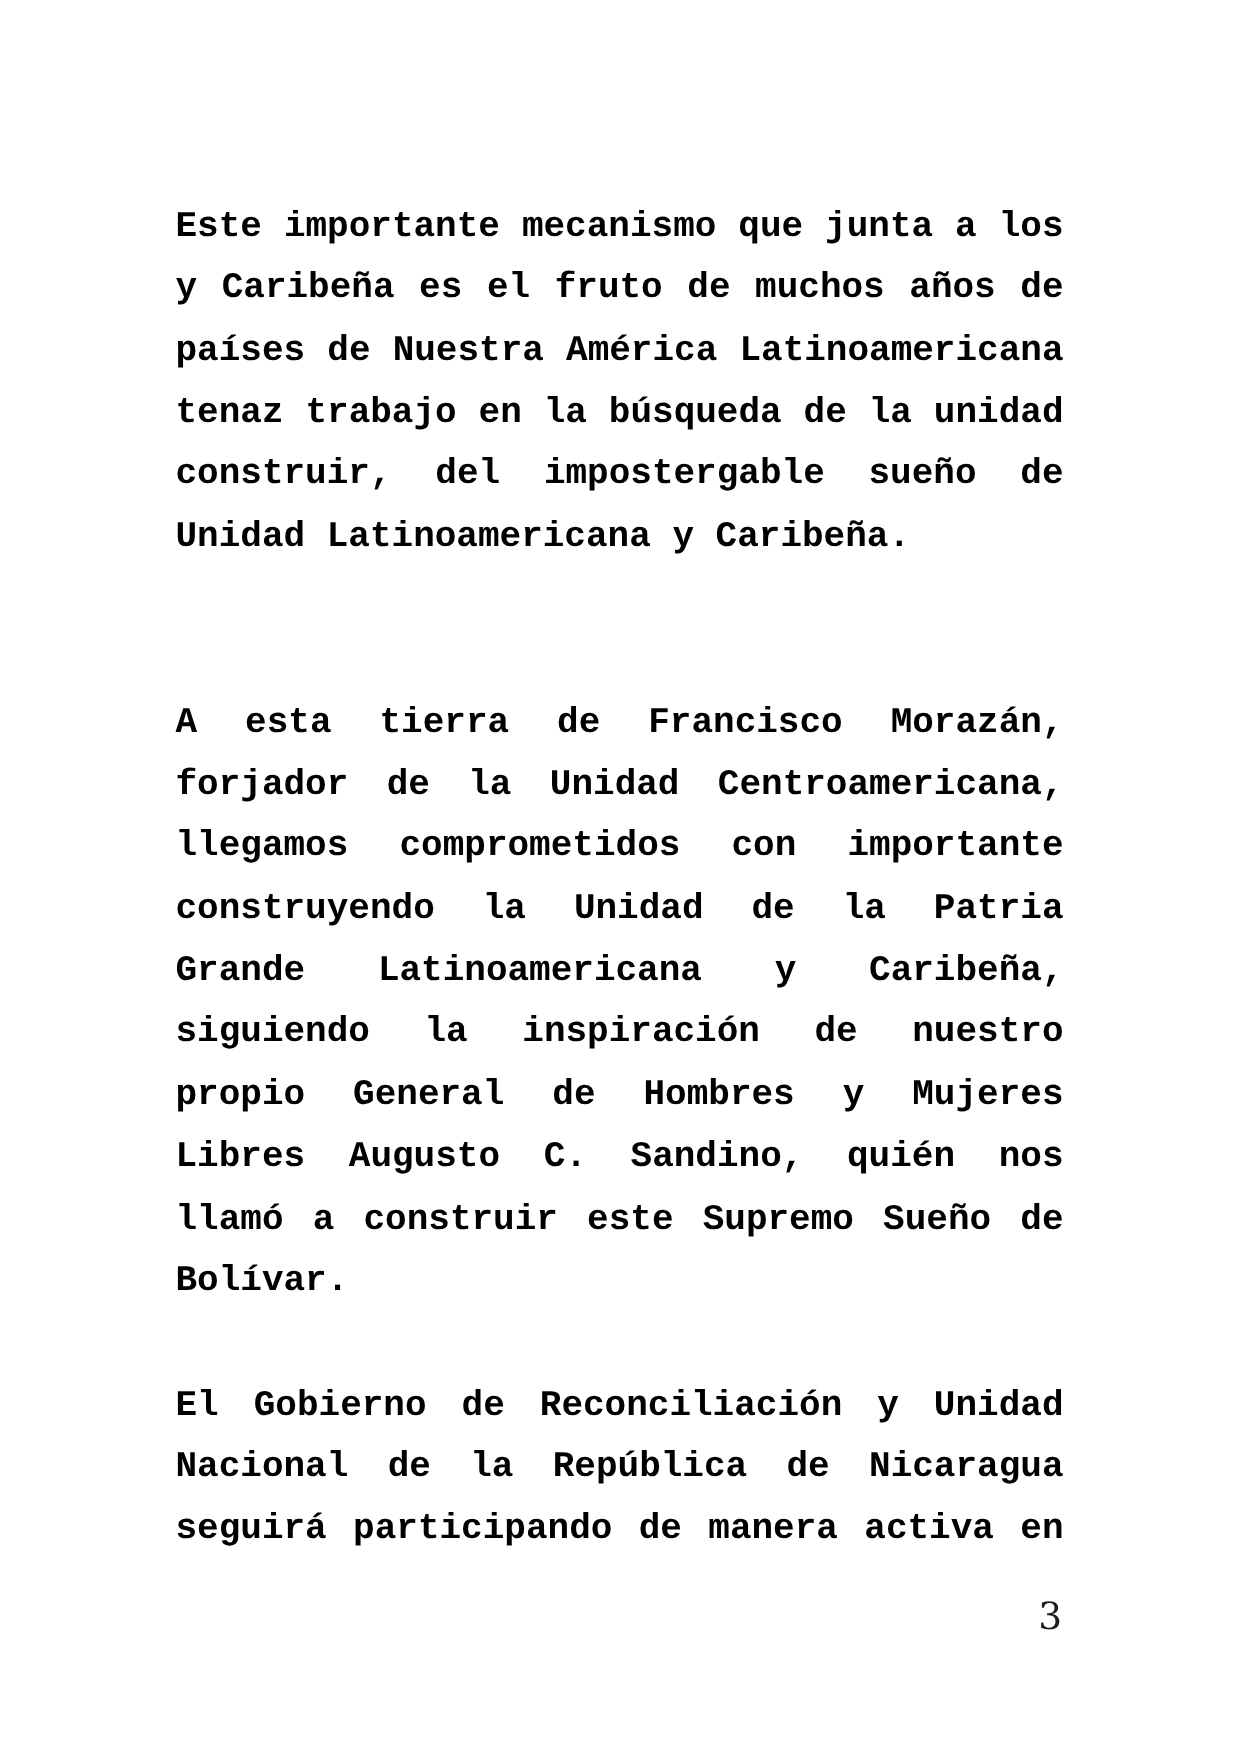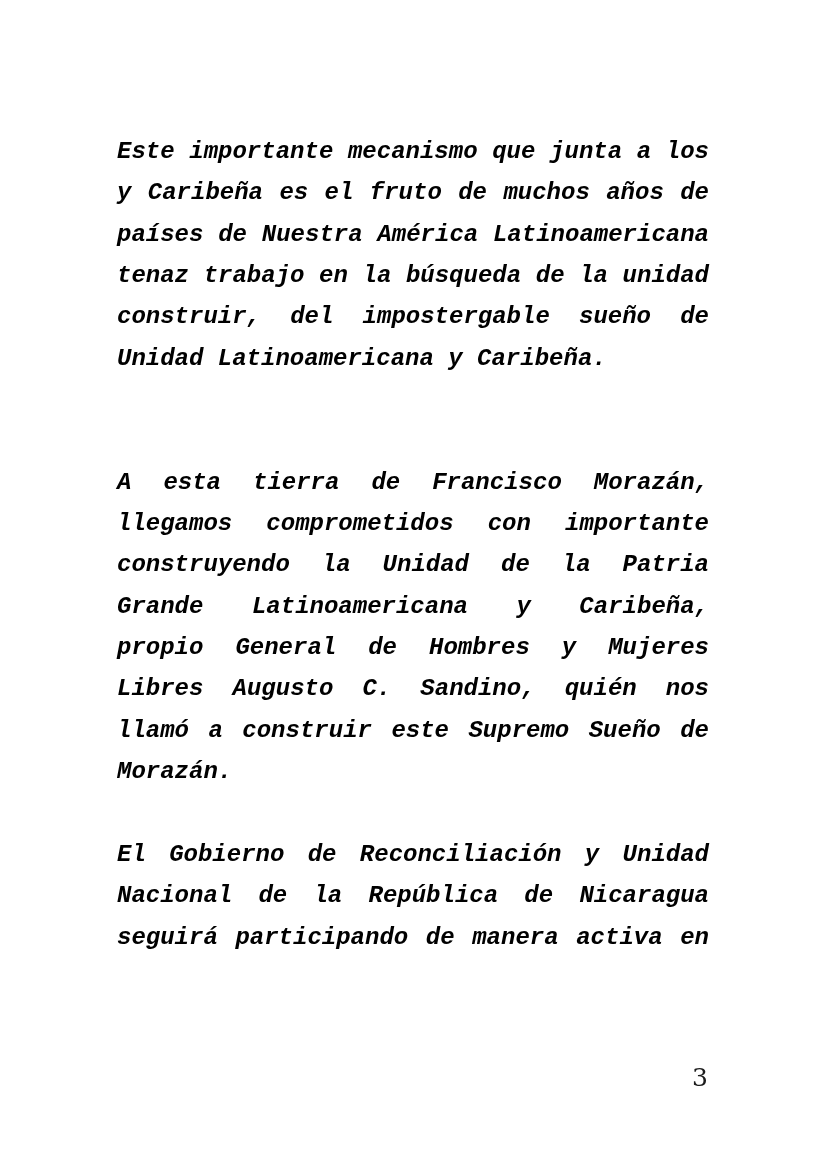--- a/index.html
+++ b/index.html
@@ -15,21 +15,20 @@
     overflow: hidden;
   }
   .textblock {
     position: absolute;
     left: 117px; top: 131px;
     width: 592px;
     color: #000000;
     font-size: 24px;
     font-weight: 700;
     line-height: 41.35px;
-    font-style: italic;
   }
   .paragraph { margin: 0; }
   .line {
     text-align: justify;
     text-align-last: justify;
     white-space: normal;
   }
   .line.last { text-align-last: left; }
   .gap-1 { height: 41.35px; }
   .gap-2 { height: 82.7px; }
@@ -54,27 +53,29 @@
       <div class="line">países de Nuestra América Latinoamericana</div>
       <div class="line">tenaz trabajo en la búsqueda de la unidad</div>
       <div class="line">construir, del impostergable sueño de</div>
       <div class="line last">Unidad Latinoamericana y Caribeña.</div>
     </div>
 
     <div class="gap-2"></div>
 
     <div class="paragraph">
       <div class="line">A esta tierra de Francisco Morazán,</div>
+      <div class="line">forjador de la Unidad Centroamericana,</div>
       <div class="line">llegamos comprometidos con importante</div>
       <div class="line">construyendo la Unidad de la Patria</div>
       <div class="line">Grande Latinoamericana y Caribeña,</div>
+      <div class="line">siguiendo la inspiración de nuestro</div>
       <div class="line">propio General de Hombres y Mujeres</div>
       <div class="line">Libres Augusto C. Sandino, quién nos</div>
       <div class="line">llamó a construir este Supremo Sueño de</div>
-      <div class="line last">Morazán.</div>
+      <div class="line last">Bolívar.</div>
     </div>
 
     <div class="gap-1"></div>
 
     <div class="paragraph">
       <div class="line">El Gobierno de Reconciliación y Unidad</div>
       <div class="line">Nacional de la República de Nicaragua</div>
       <div class="line">seguirá participando de manera activa en</div>
     </div>
 

